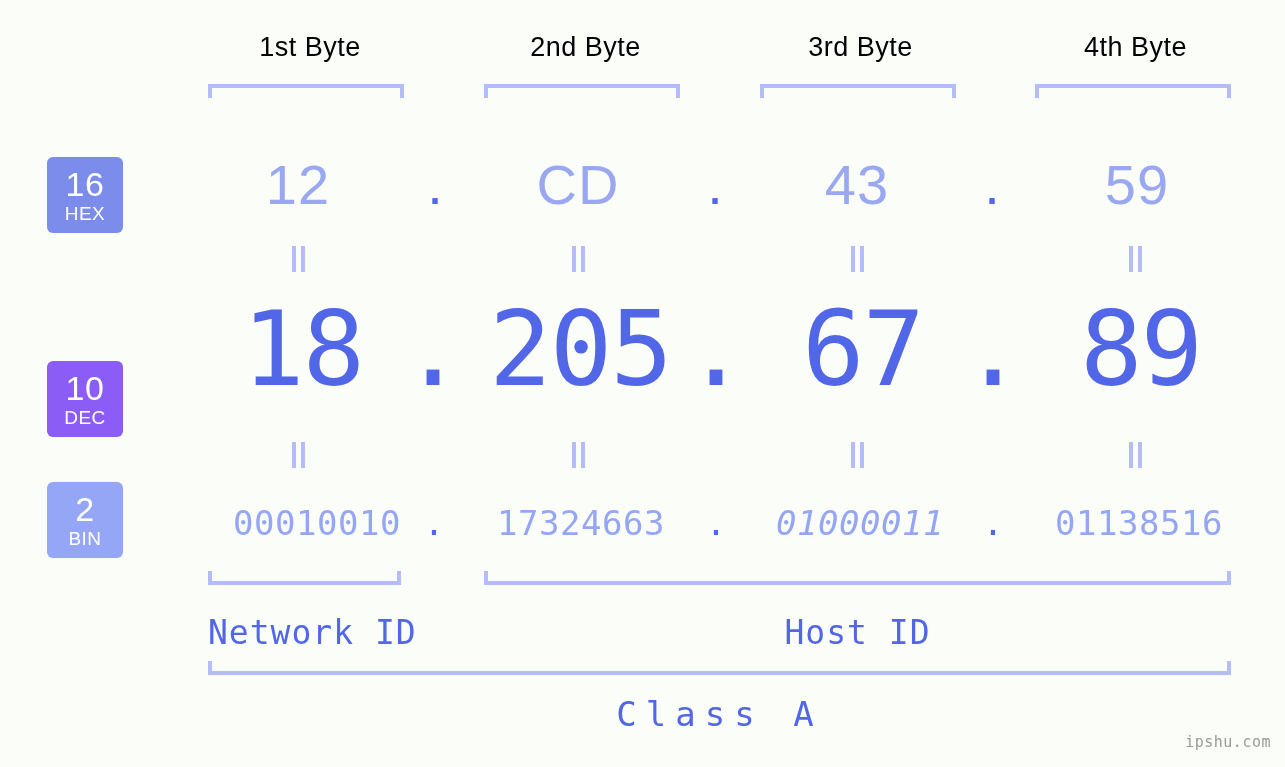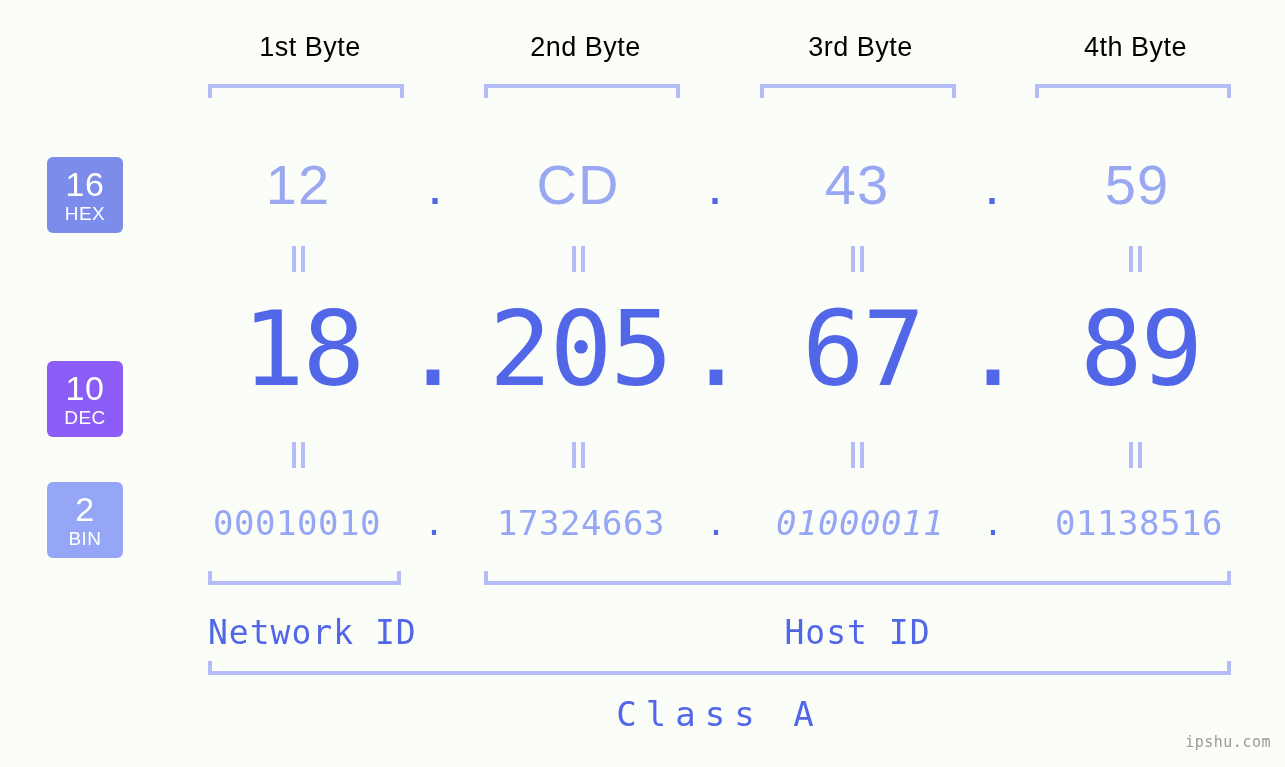--- a/index.html
+++ b/index.html
@@ -256,21 +256,21 @@
   <div class="eq" style="left:1128px; top:442px;">
       <span></span>
       <span></span>
     </div>
 
   <div class="badge badge-bin">
     <span class="num">2</span>
     <span class="lbl">BIN</span>
   </div>
 
-  <div class="cell bin-val" style="left:196px; width:202px;">00010010</div>
+  <div class="cell bin-val" style="left:216px; width:202px;">00010010</div>
   <div class="cell bin-dot" style="left:404px; width:60px;">.</div>
   <div class="cell bin-val" style="left:480px; width:202px;">17324663</div>
   <div class="cell bin-dot" style="left:686px; width:60px;">.</div>
   <div class="cell bin-val" style="left:759px; width:202px;font-style:italic;">01000011</div>
   <div class="cell bin-dot" style="left:963px; width:60px;">.</div>
   <div class="cell bin-val" style="left:1038px; width:202px;">01138516</div>
 
   <div class="bracket-bottom" style="left:208px; top:571px; width:193px;"></div>
   <div class="bracket-bottom" style="left:484px; top:571px; width:747px;"></div>
 

